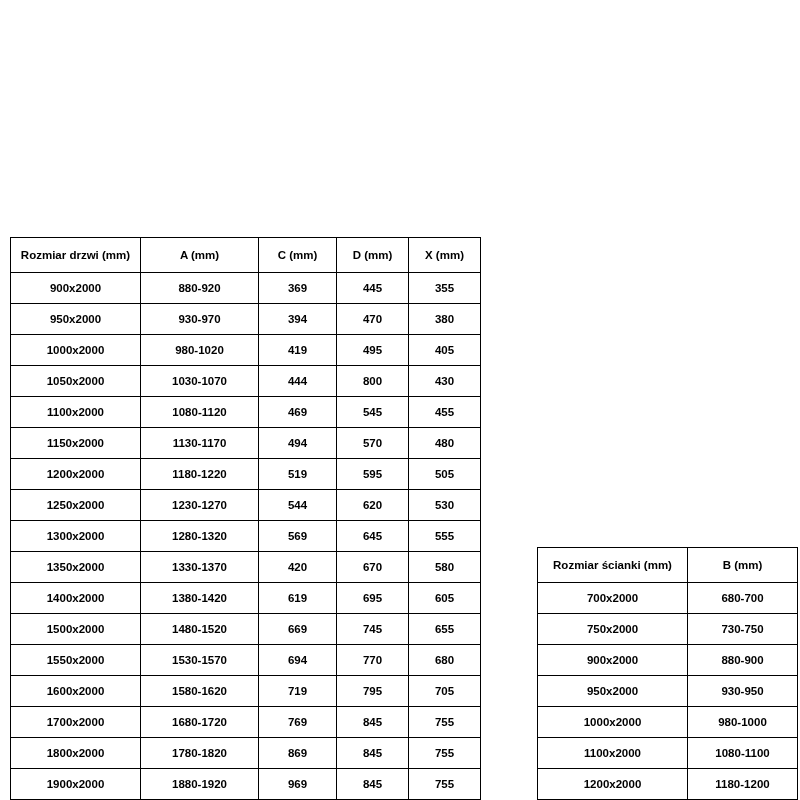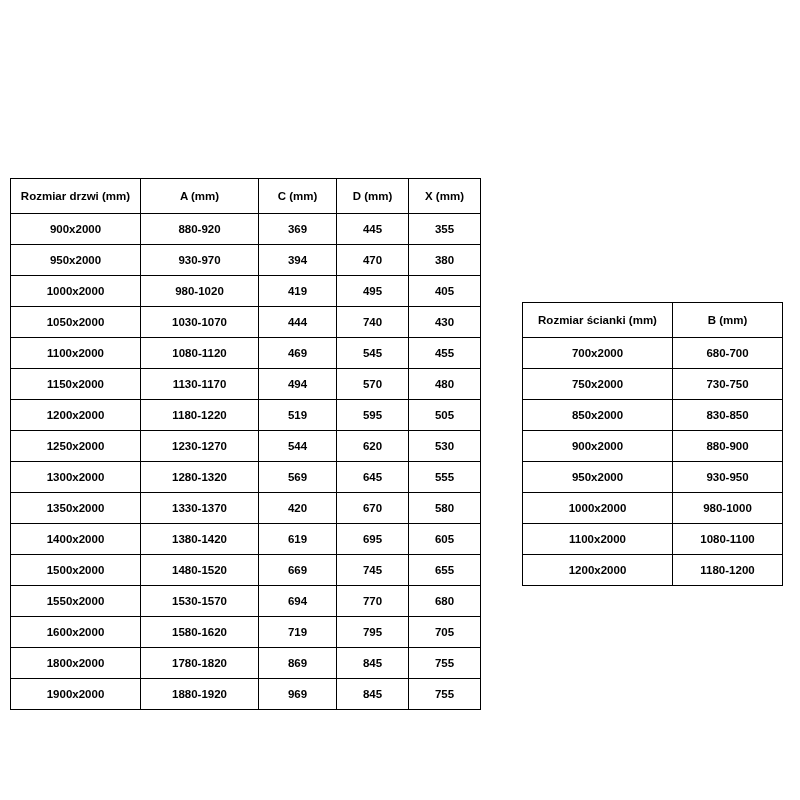--- a/index.html
+++ b/index.html
@@ -12,33 +12,33 @@
     height: 800px;
     font-family: "Liberation Sans", sans-serif;
     color: #000000;
     position: relative;
     overflow: hidden;
   }
   .page {
     position: absolute;
     inset: 0;
     display: flex;
-    align-items: center;
+    align-items: flex-end;
     justify-content: flex-start;
     padding-top: 88px;
     box-sizing: border-box;
   }
   .table-wrap {
     box-sizing: border-box;
   }
   .left-wrap {
     margin-left: 10px;
   }
   .right-wrap {
-    margin-left: 41px;
+    margin-left: 56px;
   }
   table {
     border-collapse: collapse;
     table-layout: fixed;
   }
   table td, table th {
     border: 1px solid #000000;
     font-weight: bold;
     text-align: center;
     vertical-align: middle;
@@ -107,21 +107,21 @@
           <td>1000x2000</td>
           <td>980-1020</td>
           <td>419</td>
           <td>495</td>
           <td>405</td>
         </tr>
         <tr>
           <td>1050x2000</td>
           <td>1030-1070</td>
           <td>444</td>
-          <td>740</td>
+          <td>800</td>
           <td>430</td>
         </tr>
         <tr>
           <td>1100x2000</td>
           <td>1080-1120</td>
           <td>469</td>
           <td>545</td>
           <td>455</td>
         </tr>
         <tr>
@@ -179,20 +179,27 @@
           <td>694</td>
           <td>770</td>
           <td>680</td>
         </tr>
         <tr>
           <td>1600x2000</td>
           <td>1580-1620</td>
           <td>719</td>
           <td>795</td>
           <td>705</td>
+        </tr>
+        <tr>
+          <td>1700x2000</td>
+          <td>1680-1720</td>
+          <td>769</td>
+          <td>845</td>
+          <td>755</td>
         </tr>
         <tr>
           <td>1800x2000</td>
           <td>1780-1820</td>
           <td>869</td>
           <td>845</td>
           <td>755</td>
         </tr>
         <tr>
           <td>1900x2000</td>
@@ -220,24 +227,20 @@
       <tbody>
         <tr>
           <td>700x2000</td>
           <td>680-700</td>
         </tr>
         <tr>
           <td>750x2000</td>
           <td>730-750</td>
         </tr>
         <tr>
-          <td>850x2000</td>
-          <td>830-850</td>
-        </tr>
-        <tr>
           <td>900x2000</td>
           <td>880-900</td>
         </tr>
         <tr>
           <td>950x2000</td>
           <td>930-950</td>
         </tr>
         <tr>
           <td>1000x2000</td>
           <td>980-1000</td>

